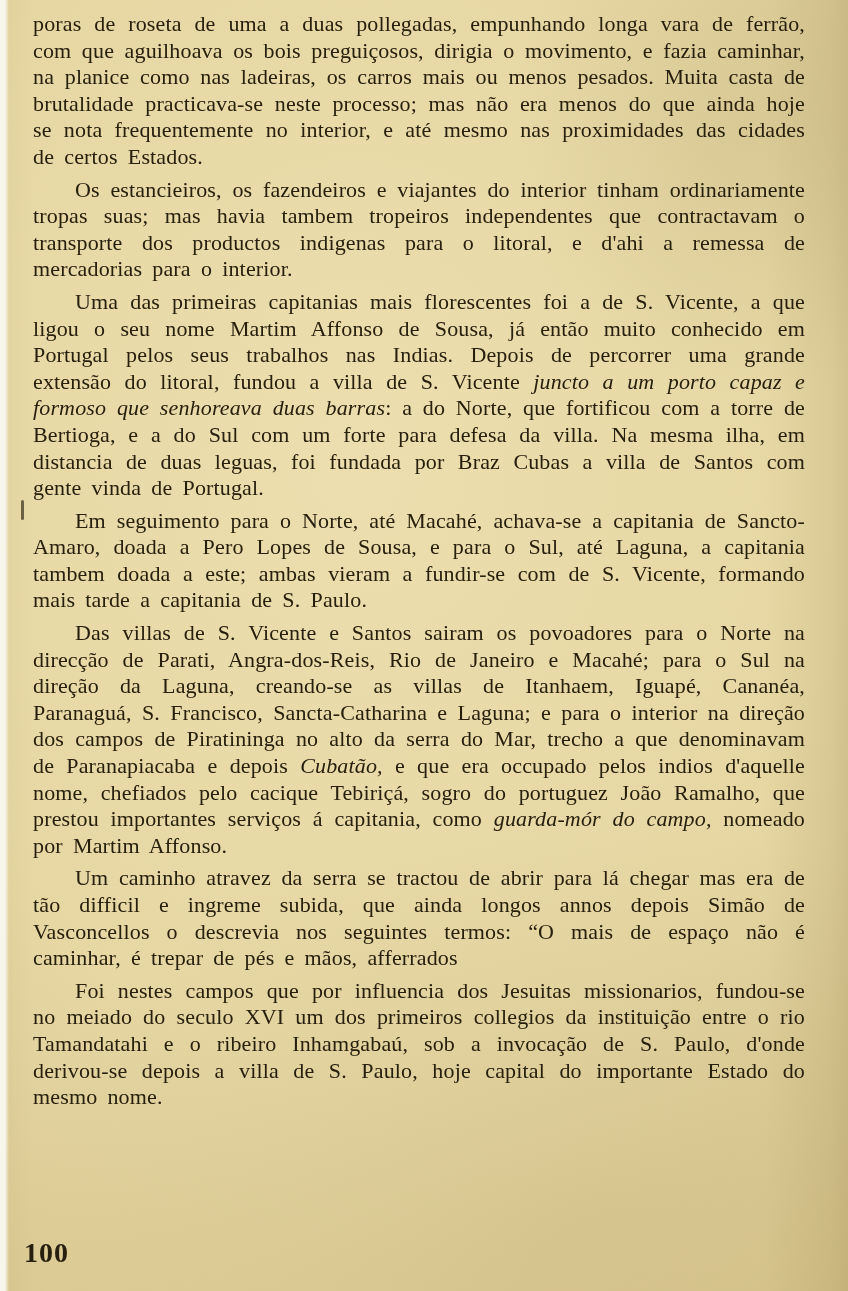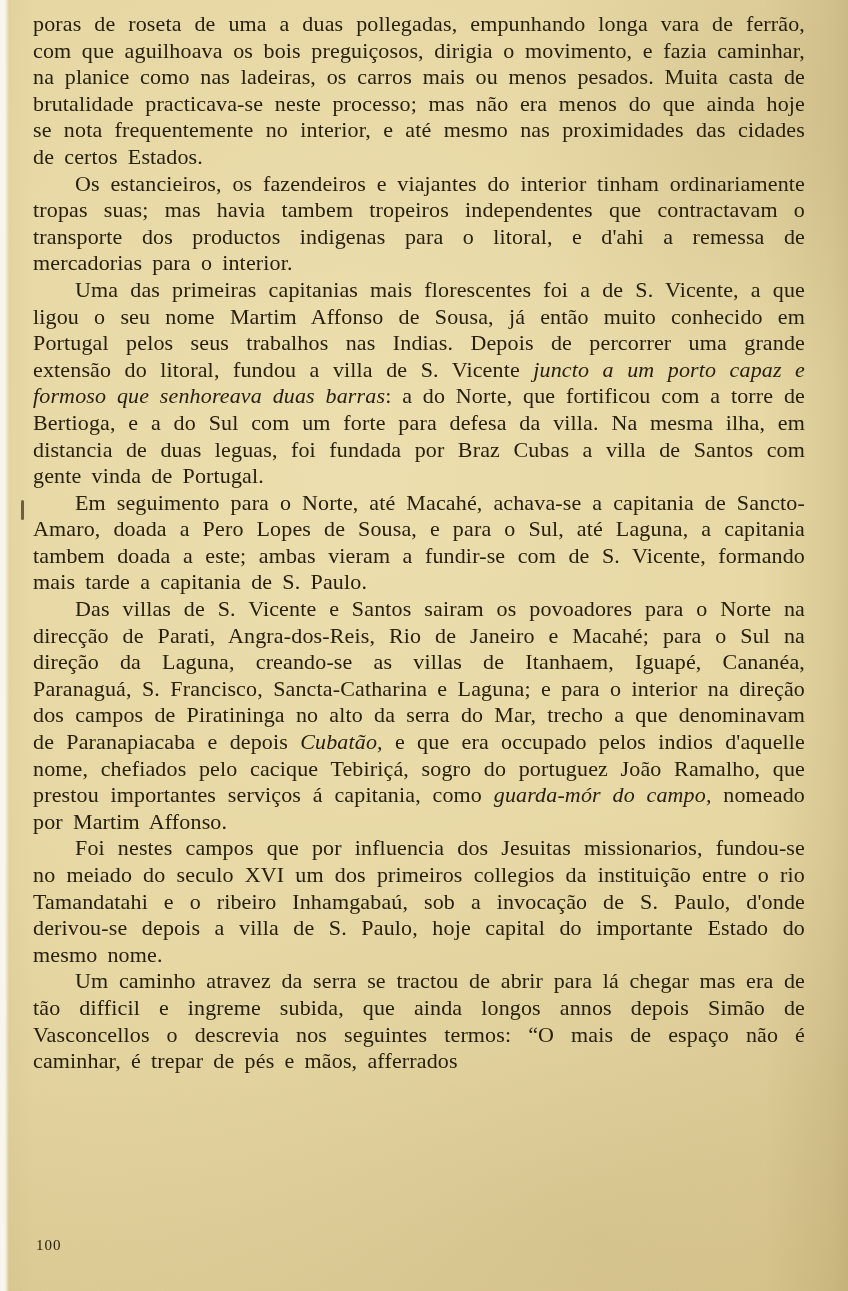--- a/index.html
+++ b/index.html
@@ -52,31 +52,32 @@
     word-spacing:4.5px;
     letter-spacing:0.15px;
     z-index:2;
   }
   .para{
     margin:0;
     text-indent:0;
   }
   .para.indent{
     text-indent:42px;
+    margin-top:6px;
   }
   .seg.italic{
     font-style:italic;
   }
   .page-number{
     position:absolute;
-    left:36px;
+    left:24px;
     top:1237px;
     color:var(--ink);
-    font-size:15px;
-    font-weight:normal;
+    font-size:28px;
+    font-weight:bold;
     letter-spacing:1px;
     z-index:2;
   }
   .ink-speck{
     position:absolute;
     left:21px; top:500px;
     width:3px; height:20px;
     background:rgba(40,32,16,0.65);
     border-radius:2px;
     z-index:2;
@@ -87,17 +88,17 @@
 
 <div class="page">
   <div class="edge-strip"></div>
   <div class="ink-speck"></div>
   <div class="text-block">
       <p class="para"><span class="seg">poras de roseta de uma a duas pollegadas, empunhando longa vara de ferrão, com que aguilhoava os bois preguiçosos, dirigia o movimento, e fazia caminhar, na planice como nas ladeiras, os carros mais ou menos pesados. Muita casta de brutalidade practicava-se neste processo; mas não era menos do que ainda hoje se nota frequentemente no interior, e até mesmo nas proximidades das cidades de certos Estados.</span></p>
       <p class="para indent"><span class="seg">Os estancieiros, os fazendeiros e viajantes do interior tinham ordinariamente tropas suas; mas havia tambem tropeiros independentes que contractavam o transporte dos productos indigenas para o litoral, e d'ahi a remessa de mercadorias para o interior.</span></p>
       <p class="para indent"><span class="seg">Uma das primeiras capitanias mais florescentes foi a de S. Vicente, a que ligou o seu nome Martim Affonso de Sousa, já então muito conhecido em Portugal pelos seus trabalhos nas Indias. Depois de percorrer uma grande extensão do litoral, fundou a villa de S. Vicente </span><span class="seg italic">juncto a um porto capaz e formoso que senhoreava duas barras</span><span class="seg">: a do Norte, que fortificou com a torre de Bertioga, e a do Sul com um forte para defesa da villa. Na mesma ilha, em distancia de duas leguas, foi fundada por Braz Cubas a villa de Santos com gente vinda de Portugal.</span></p>
       <p class="para indent"><span class="seg">Em seguimento para o Norte, até Macahé, achava-se a capitania de Sancto-Amaro, doada a Pero Lopes de Sousa, e para o Sul, até Laguna, a capitania tambem doada a este; ambas vieram a fundir-se com de S. Vicente, formando mais tarde a capitania de S. Paulo.</span></p>
       <p class="para indent"><span class="seg">Das villas de S. Vicente e Santos sairam os povoadores para o Norte na direcção de Parati, Angra-dos-Reis, Rio de Janeiro e Macahé; para o Sul na direção da Laguna, creando-se as villas de Itanhaem, Iguapé, Cananéa, Paranaguá, S. Francisco, Sancta-Catharina e Laguna; e para o interior na direção dos campos de Piratininga no alto da serra do Mar, trecho a que denominavam de Paranapiacaba e depois </span><span class="seg italic">Cubatão,</span><span class="seg"> e que era occupado pelos indios d'aquelle nome, chefiados pelo cacique Tebiriçá, sogro do portuguez João Ramalho, que prestou importantes serviços á capitania, como </span><span class="seg italic">guarda-mór do campo,</span><span class="seg"> nomeado por Martim Affonso.</span></p>
+      <p class="para indent"><span class="seg">Um caminho atravez da serra se tractou de abrir para lá chegar mas era de tão difficil e ingreme subida, que ainda longos annos depois Simão de Vasconcellos o descrevia nos seguintes termos: “O mais de espaço não é caminhar, é trepar de pés e mãos, afferrados</span></p>
       <p class="para indent"><span class="seg">Foi nestes campos que por influencia dos Jesuitas missionarios, fundou-se no meiado do seculo XVI um dos primeiros collegios da instituição entre o rio Tamandatahi e o ribeiro Inhamgabaú, sob a invocação de S. Paulo, d'onde derivou-se depois a villa de S. Paulo, hoje capital do importante Estado do mesmo nome.</span></p>
-      <p class="para indent"><span class="seg">Um caminho atravez da serra se tractou de abrir para lá chegar mas era de tão difficil e ingreme subida, que ainda longos annos depois Simão de Vasconcellos o descrevia nos seguintes termos: “O mais de espaço não é caminhar, é trepar de pés e mãos, afferrados</span></p>
     </div>
   <div class="page-number">100</div>
 </div>
 
 </body></html>

